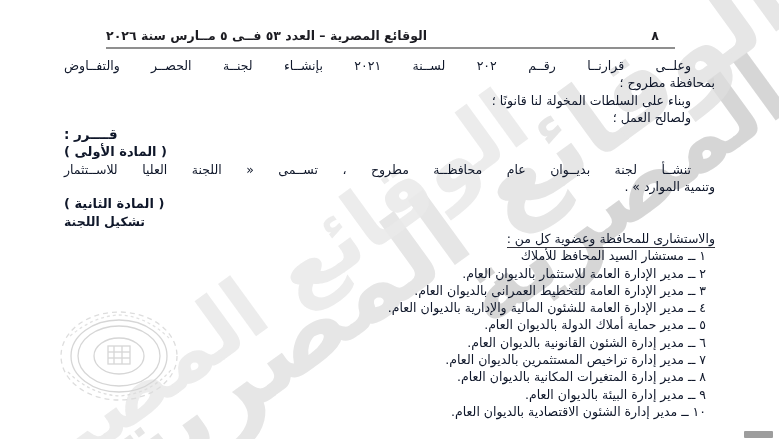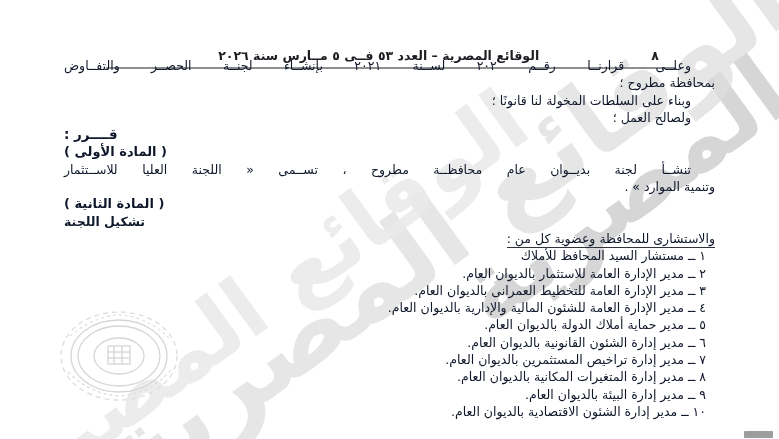--- a/index.html
+++ b/index.html
@@ -21,21 +21,21 @@
   .seal{position:absolute;left:50px;top:306px;z-index:0;pointer-events:none;}
 
   
   .header{
     position:absolute;z-index:2;top:28px;left:106px;right:104px;
     direction:rtl;display:flex;align-items:flex-end;
     border-bottom:2px solid #8f8f8f;padding-bottom:4px;
     color:#1c1c22;font-size:12.5px;font-weight:bold;
   }
   .pageno{padding:0 16px 0 0;}
-  .htitle{flex:1;text-align:center;white-space:nowrap;margin-top:20px;}
+  .htitle{flex:1;text-align:left;white-space:nowrap;}
 
   
   .content{
     position:absolute;z-index:2;top:57px;right:64px;left:64px;
     direction:rtl;color:#0f172a;font-size:12.5px;
   }
   .line{height:17.3px;line-height:17.3px;overflow:visible;}
   .just{text-align:justify;text-align-last:justify;}
   .right{}
   .center{text-align:left;font-weight:bold;}

